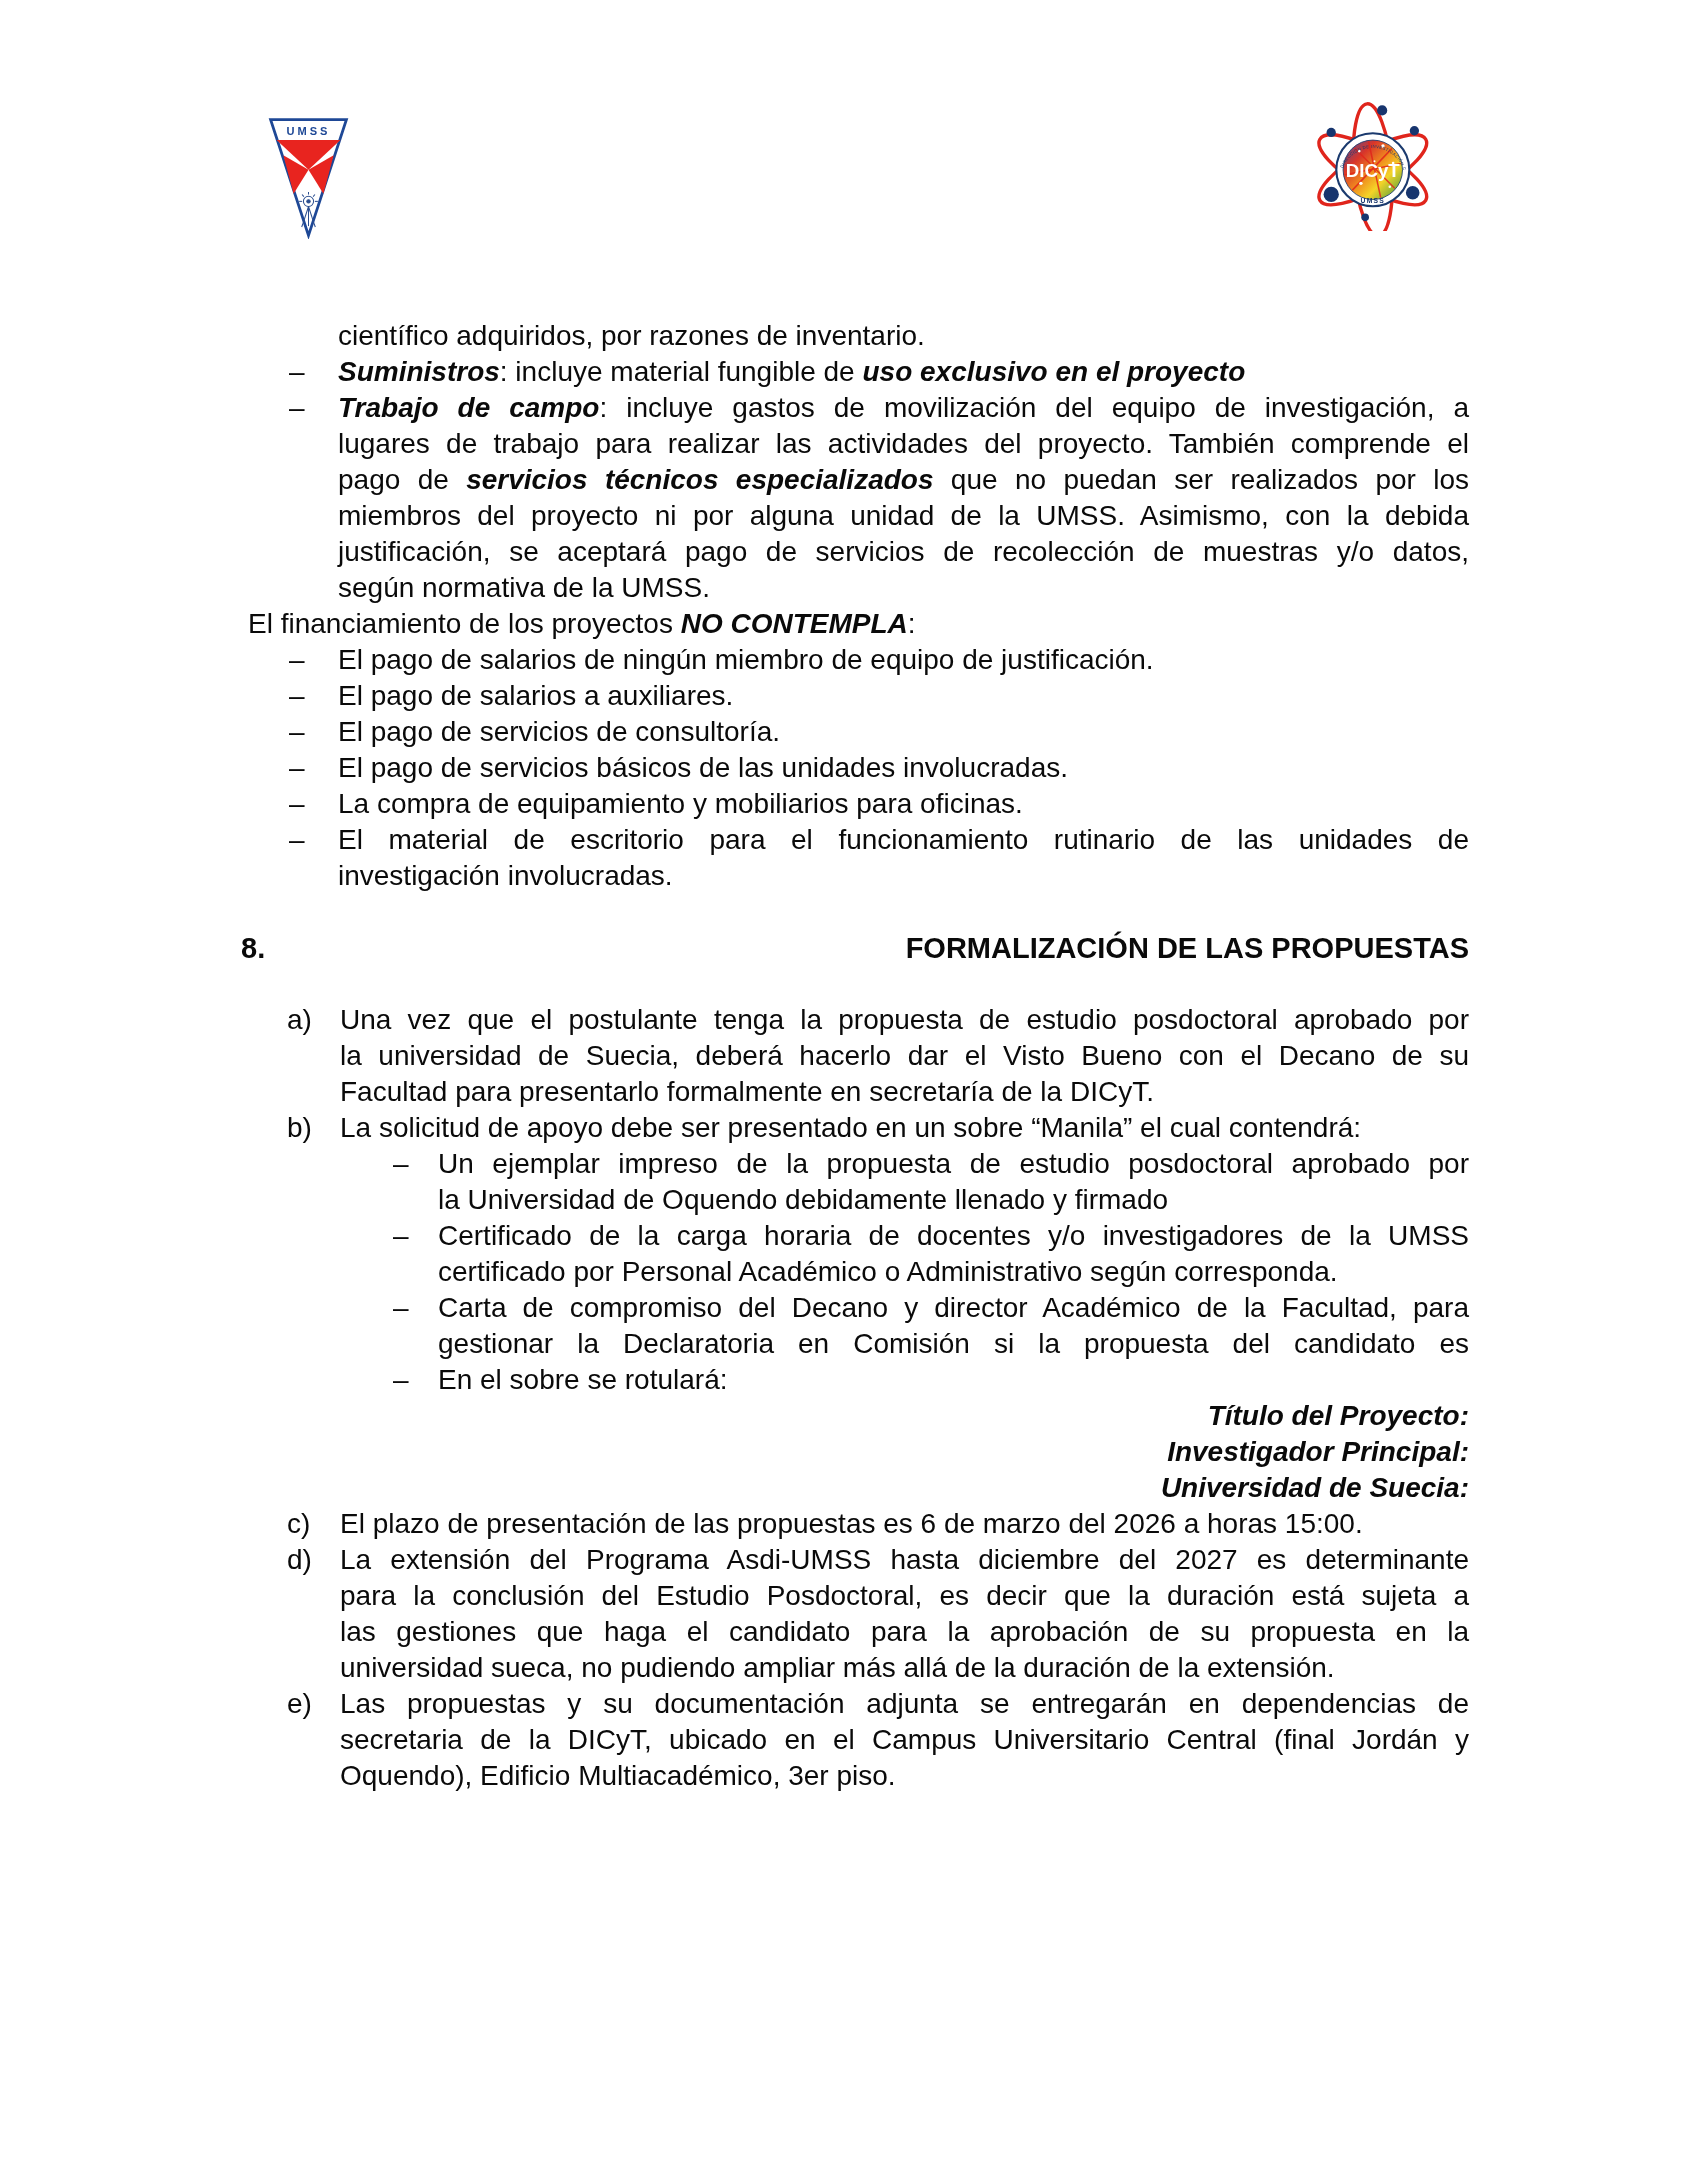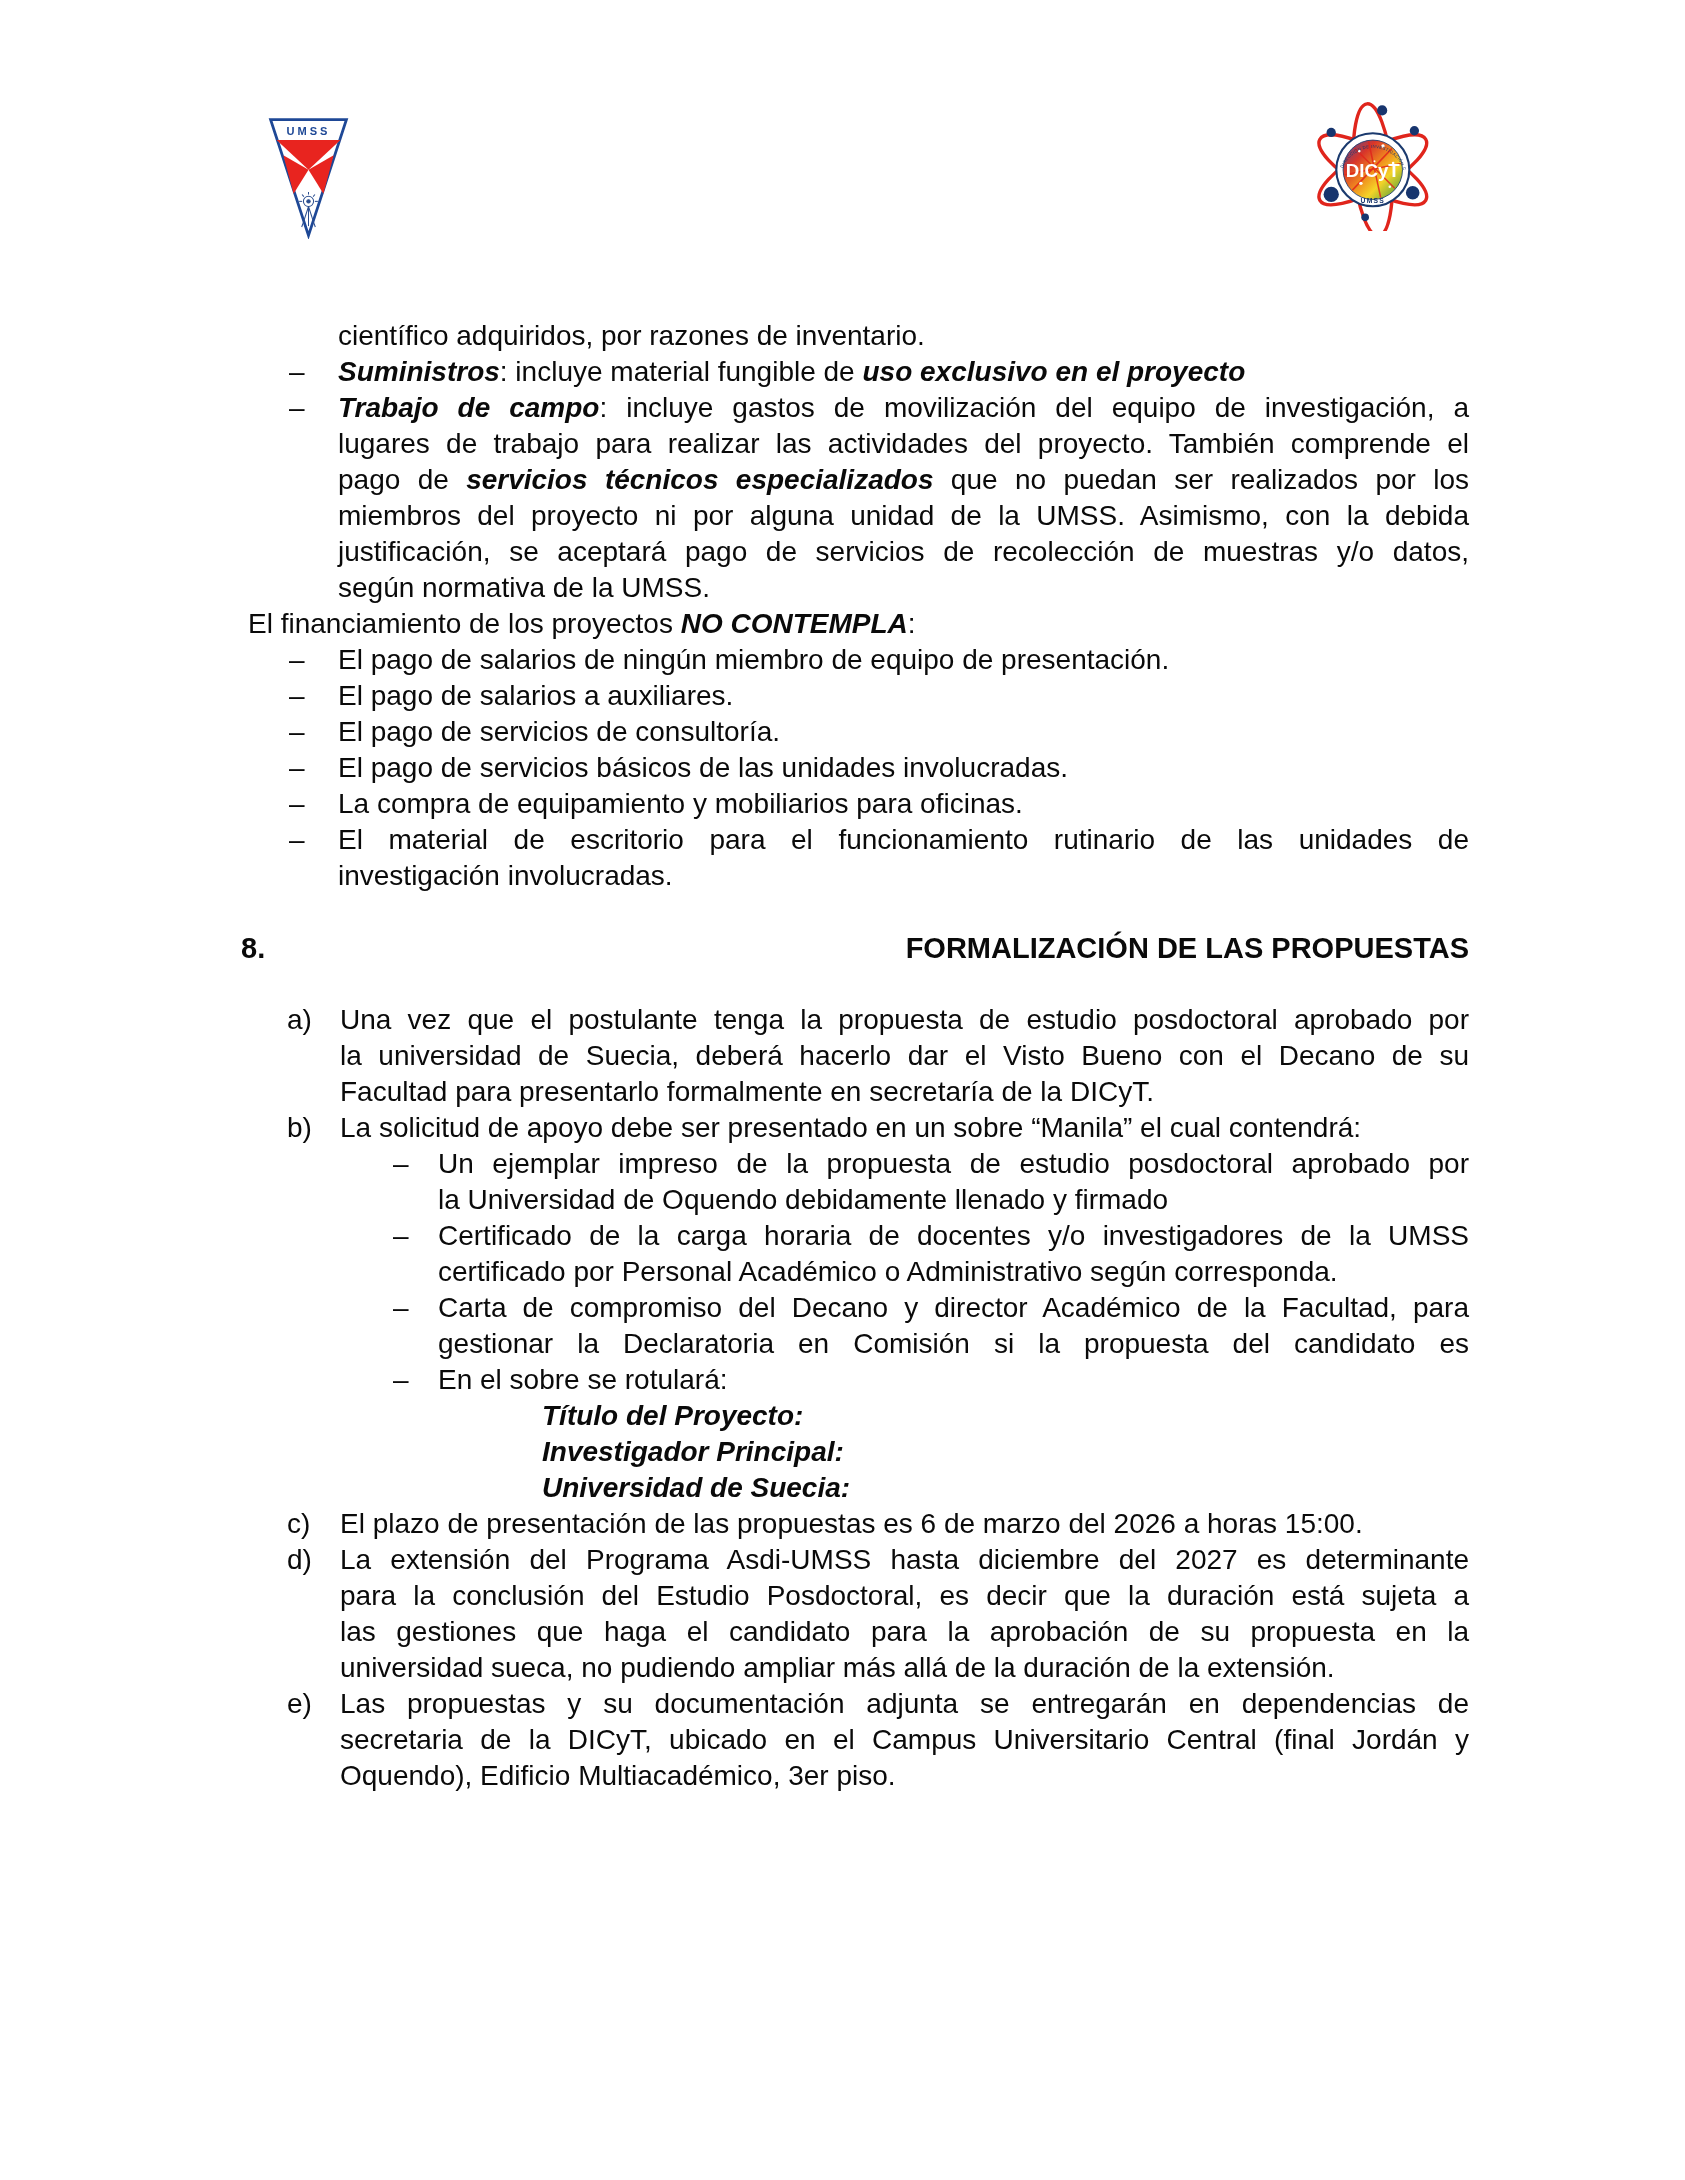--- a/index.html
+++ b/index.html
@@ -22,21 +22,21 @@
   .marker{position:absolute;top:0;line-height:36px;}
   .para  {margin-left:98px;}
   .para0 {margin-left:8px;}
   .bullet{margin-left:98px;}
   .bullet > .marker{left:-49px;}
   .letter{margin-left:100px;}
   .letter > .marker{left:-53px;}
   .sub   {margin-left:198px;}
   .sub > .marker{left:-45px;}
   .rotulo{margin-left:302px;font-weight:bold;font-style:italic;}
-  .rotulo .line{text-align:left;text-align-last:auto;}
+  .rotulo .line{text-align:right;text-align-last:auto;}
   .heading{margin:36px 0 36px 47px;font-weight:bold;font-size:29px;}
   .heading > .marker{left:-46px;}
   .heading .line{text-align:right;text-align-last:auto;}
 </style>
 </head>
 <body>
 
 <div id="umss-logo">
   <svg viewBox="0 0 95 142" width="81" height="123">
     <polygon points="3,3 92,3 47.5,139" fill="#ffffff" stroke="#1e4896" stroke-width="3.2"></polygon>
@@ -131,21 +131,21 @@
       <div class="line"><span>pago de </span><span class="b">servicios técnicos especializados</span><span> que no puedan ser realizados por los</span></div>
       <div class="line"><span>miembros del proyecto ni por alguna unidad de la UMSS. Asimismo, con la debida</span></div>
       <div class="line"><span>justificación, se aceptará pago de servicios de recolección de muestras y/o datos,</span></div>
       <div class="line last"><span>según normativa de la UMSS.</span></div>
     </div>
     <div class="block para0">
       <div class="line last"><span>El financiamiento de los proyectos </span><span class="b">NO CONTEMPLA</span><span>:</span></div>
     </div>
     <div class="block bullet">
       <span class="marker">–</span>
-      <div class="line last"><span>El pago de salarios de ningún miembro de equipo de presentación.</span></div>
+      <div class="line last"><span>El pago de salarios de ningún miembro de equipo de justificación.</span></div>
     </div>
     <div class="block bullet">
       <span class="marker">–</span>
       <div class="line last"><span>El pago de salarios a auxiliares.</span></div>
     </div>
     <div class="block bullet">
       <span class="marker">–</span>
       <div class="line last"><span>El pago de servicios de consultoría.</span></div>
     </div>
     <div class="block bullet">

